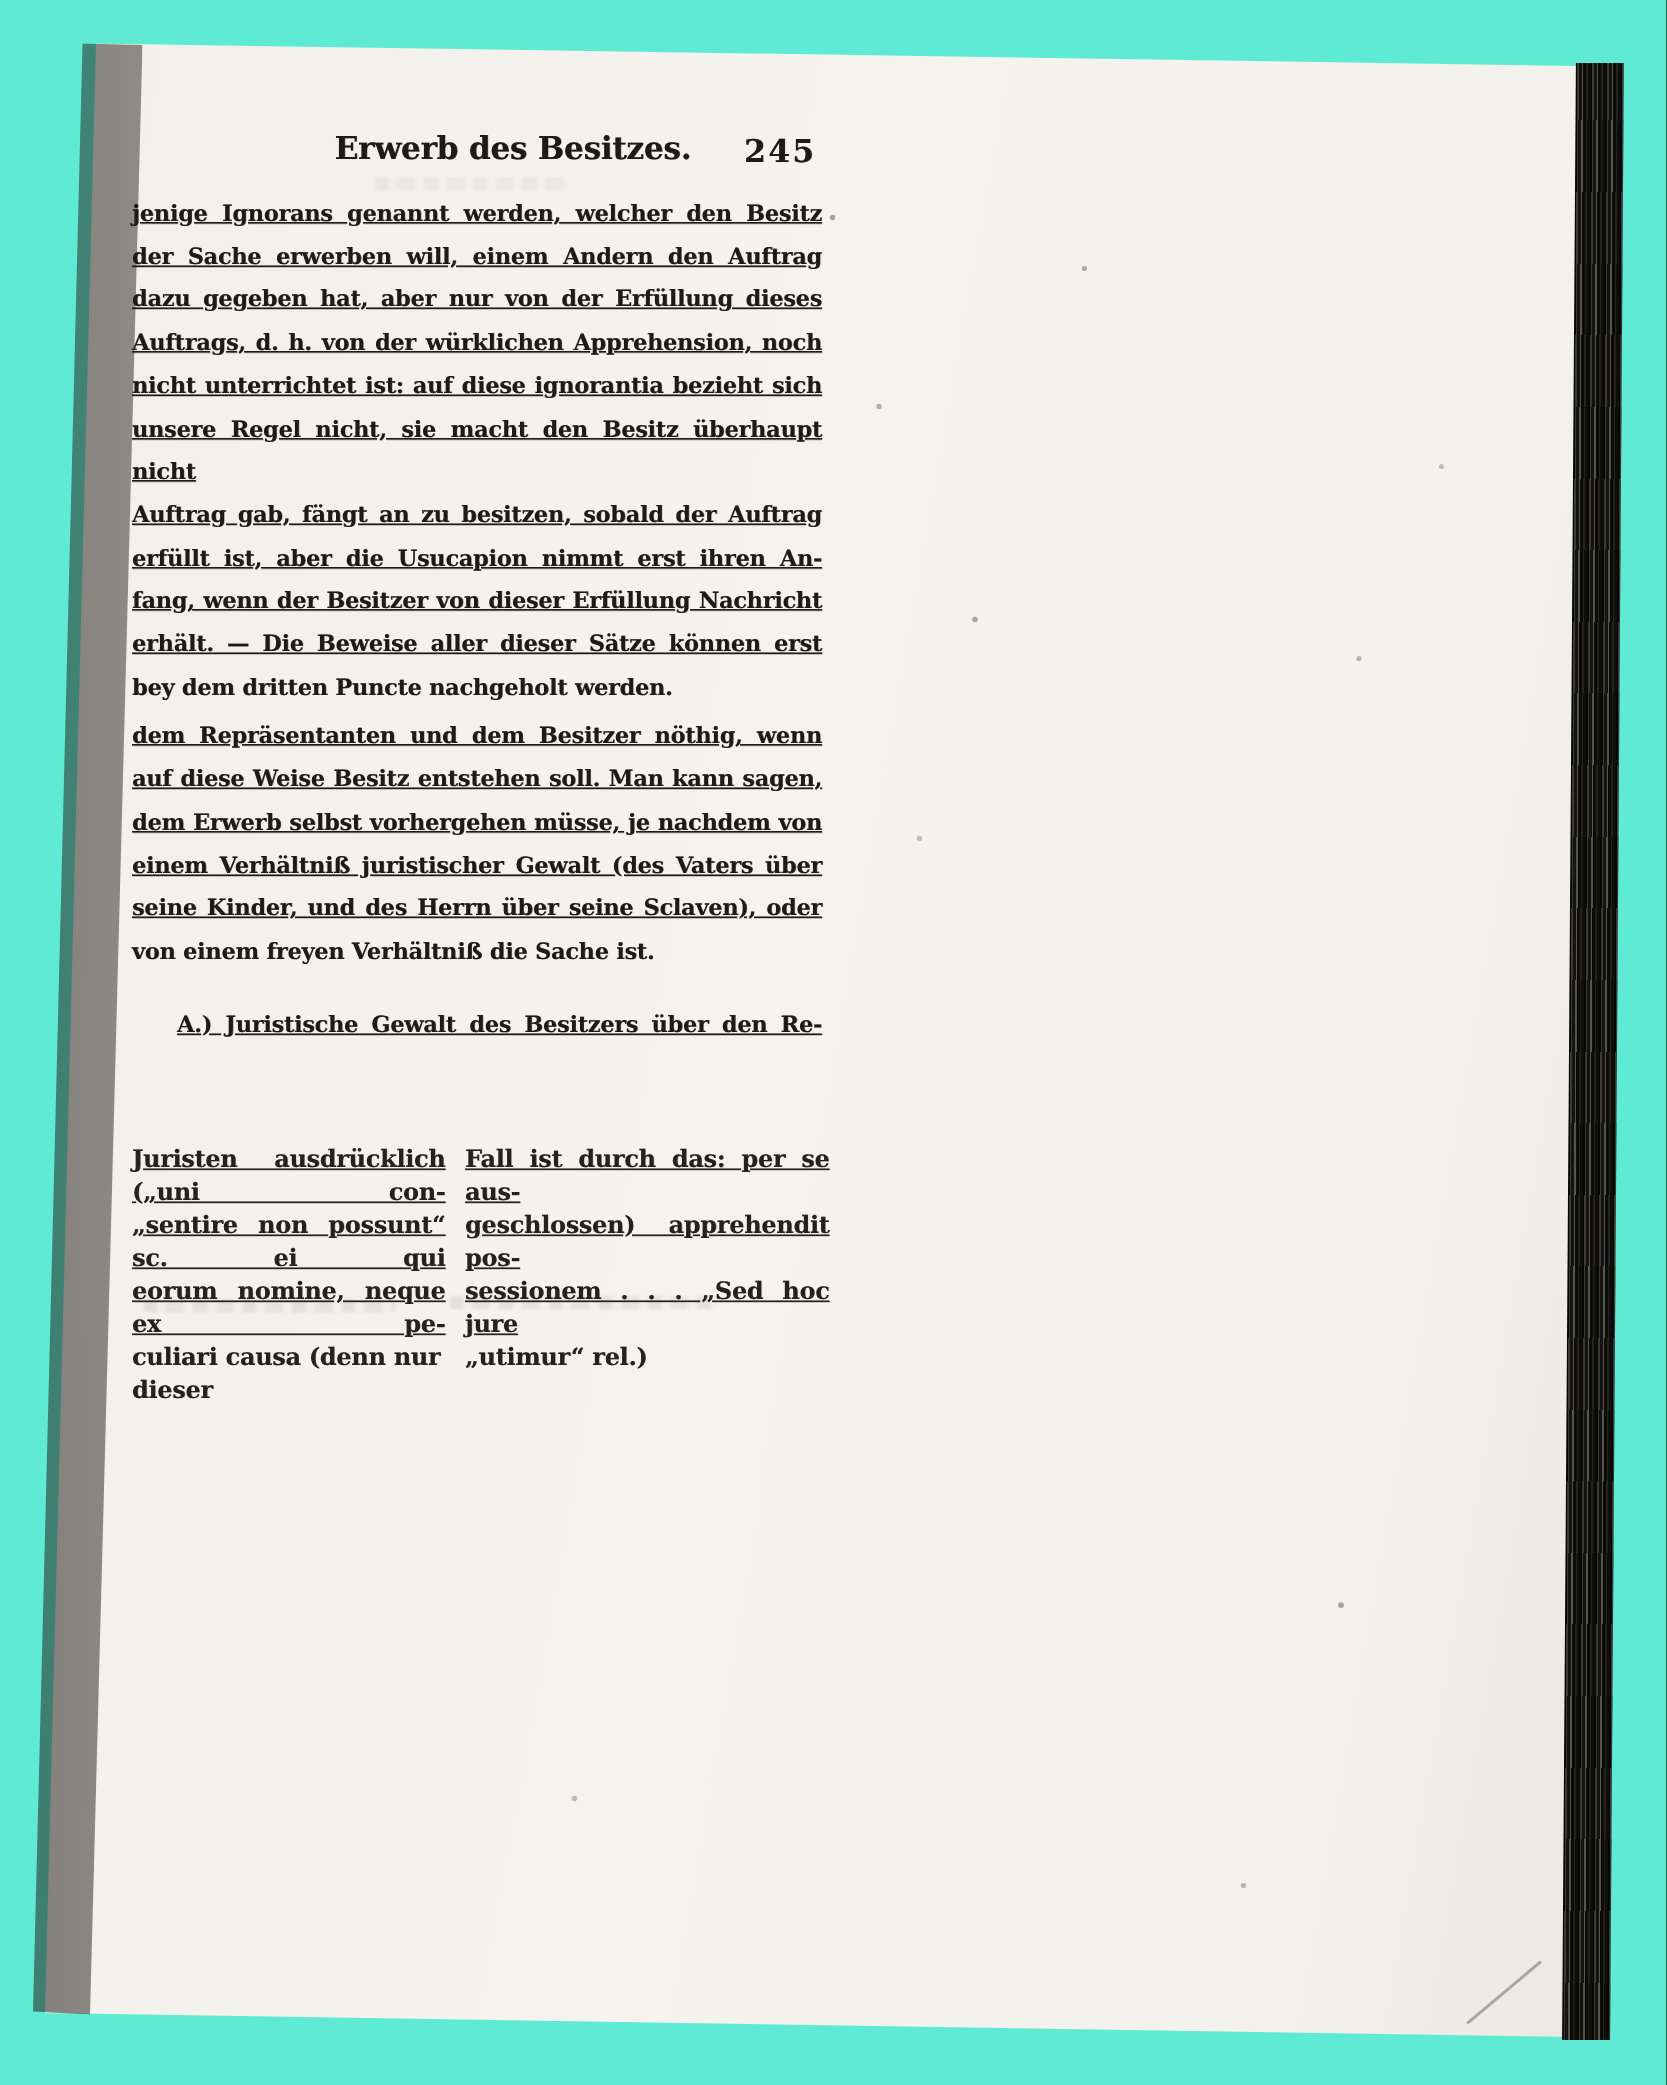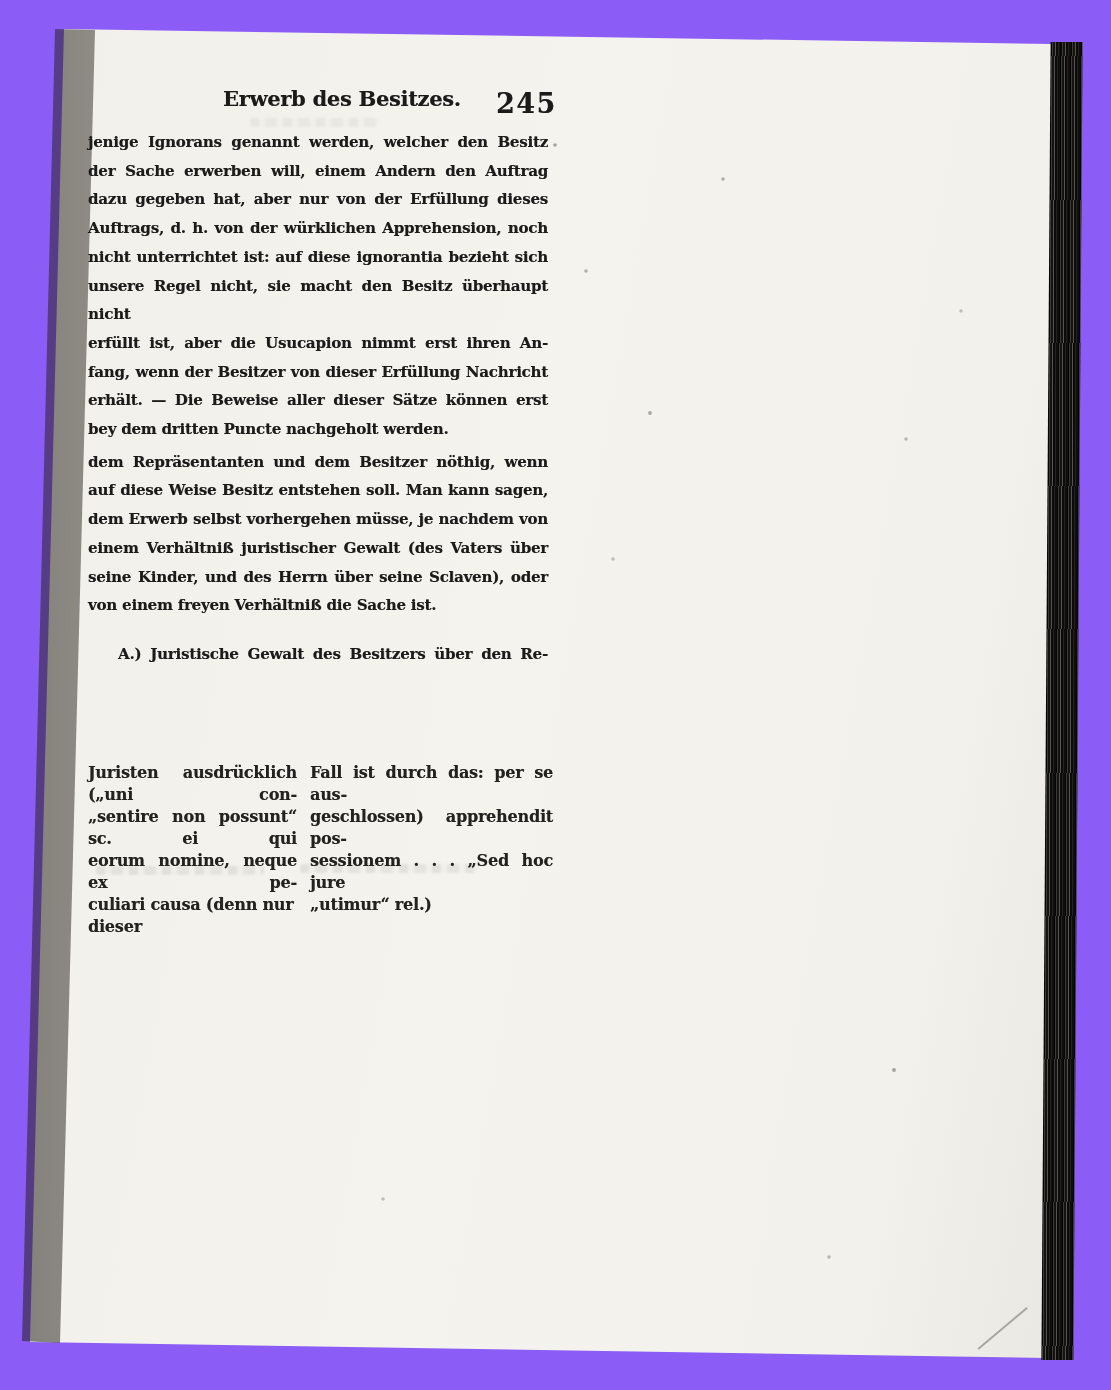--- a/index.html
+++ b/index.html
@@ -1,18 +1,18 @@
 <!DOCTYPE html>
 <html><head>
 <meta charset="utf-8">
 <style>
   html,body { margin:0; padding:0; background:#000; }
   .scan {
     position:relative; width:1111px; height:1390px;
-    background:#8b5cf6; overflow:hidden;
+    background:#5eead4; overflow:hidden;
     font-family:"DejaVu Serif", serif;
   }
   
   .page {
     position:absolute; inset:0;
     background: linear-gradient(100deg,#e6e5df 0%, #f1f0ea 6%, #f4f3ee 45%, #f2f1eb 80%, #e9e7e1 97%, #e2e0da 100%);
     clip-path: polygon(64px 29px, 1052px 44px, 1047px 1358px, 30px 1342px);
   }
   
   .left-shade {
@@ -28,30 +28,30 @@
       #56544c 4px 5px, #0b0b09 5px 7px, #24231f 7px 8px, #0e0e0c 8px 10px);
     transform: skewX(-0.4deg);
   }
   .header-title {
     position:absolute; left:223px; top:86px;
     font-size:21px; font-weight:bold; letter-spacing:-0.3px;
     color:#1c1b19; text-shadow:0.3px 0.3px 0.4px rgba(28,27,25,0.55);
   }
   .page-number {
     position:absolute; left:496px; top:88px;
-    font-size:27px; font-weight:bold; letter-spacing:1.5px;
+    font-size:21px; font-weight:bold; letter-spacing:1.5px;
     color:#1c1b19; text-shadow:0.3px 0.3px 0.4px rgba(28,27,25,0.55);
   }
   .text-block {
     position:absolute; left:88px; top:128px; width:460px;
     font-size:15px; font-weight:bold; letter-spacing:-0.2px;
     color:#1c1b19; text-shadow:0.3px 0.3px 0.4px rgba(28,27,25,0.5);
   }
   .text-block .line { line-height:28.7px; }
-  .j { text-align:justify; text-align-last:justify; }
+  .j { text-align:justify; text-align-last:justify;text-decoration:underline; }
   .l { text-align:left; text-align-last:left; }
   .indent { text-indent:30px; }
   .p2 { margin-top:4px; }
   .p3 { margin-top:20px; }
   .fn {
     position:absolute; top:762px;
     font-size:16px; font-weight:bold; letter-spacing:-0.2px;
     color:#23221f; text-shadow:0.25px 0.25px 0.3px rgba(35,34,31,0.5);
   }
   .fn .line { line-height:22px; }
@@ -110,20 +110,21 @@
 
   <div class="text-block">
 
     <div class="para p1">
       <div class="line j">jenige Ignorans genannt werden, welcher den Besitz</div>
       <div class="line j">der Sache erwerben will, einem Andern den Auftrag</div>
       <div class="line j">dazu gegeben hat, aber nur von der Erfüllung dieses</div>
       <div class="line j">Auftrags, d. h. von der würklichen Apprehension, noch</div>
       <div class="line j">nicht unterrichtet ist: auf diese ignorantia bezieht sich</div>
       <div class="line j">unsere Regel nicht, sie macht den Besitz überhaupt nicht</div>
+      <div class="line j">Auftrag gab, fängt an zu besitzen, sobald der Auftrag</div>
       <div class="line j">erfüllt ist, aber die Usucapion nimmt erst ihren An-</div>
       <div class="line j">fang, wenn der Besitzer von dieser Erfüllung Nachricht</div>
       <div class="line j">erhält. — Die Beweise aller dieser Sätze können erst</div>
       <div class="line l">bey dem dritten Puncte nachgeholt werden.</div>
     </div>
 
     <div class="para p2">
       <div class="line j">dem Repräsentanten und dem Besitzer nöthig, wenn</div>
       <div class="line j">auf diese Weise Besitz entstehen soll. Man kann sagen,</div>
       <div class="line j">dem Erwerb selbst vorhergehen müsse, je nachdem von</div>

